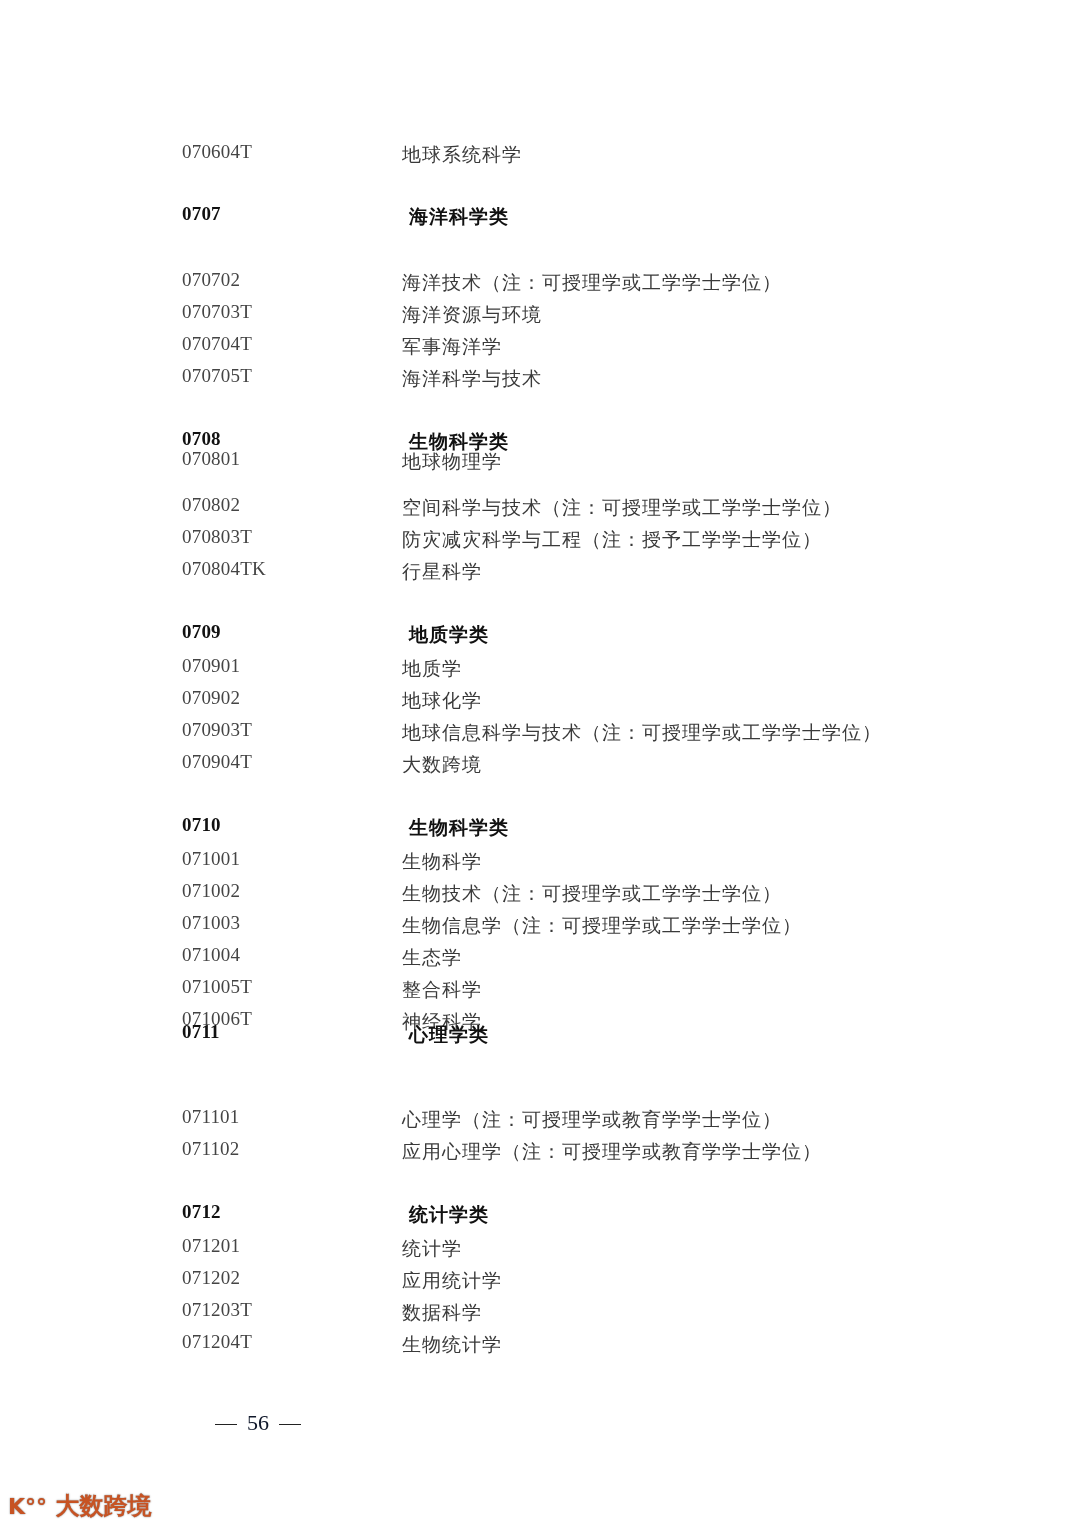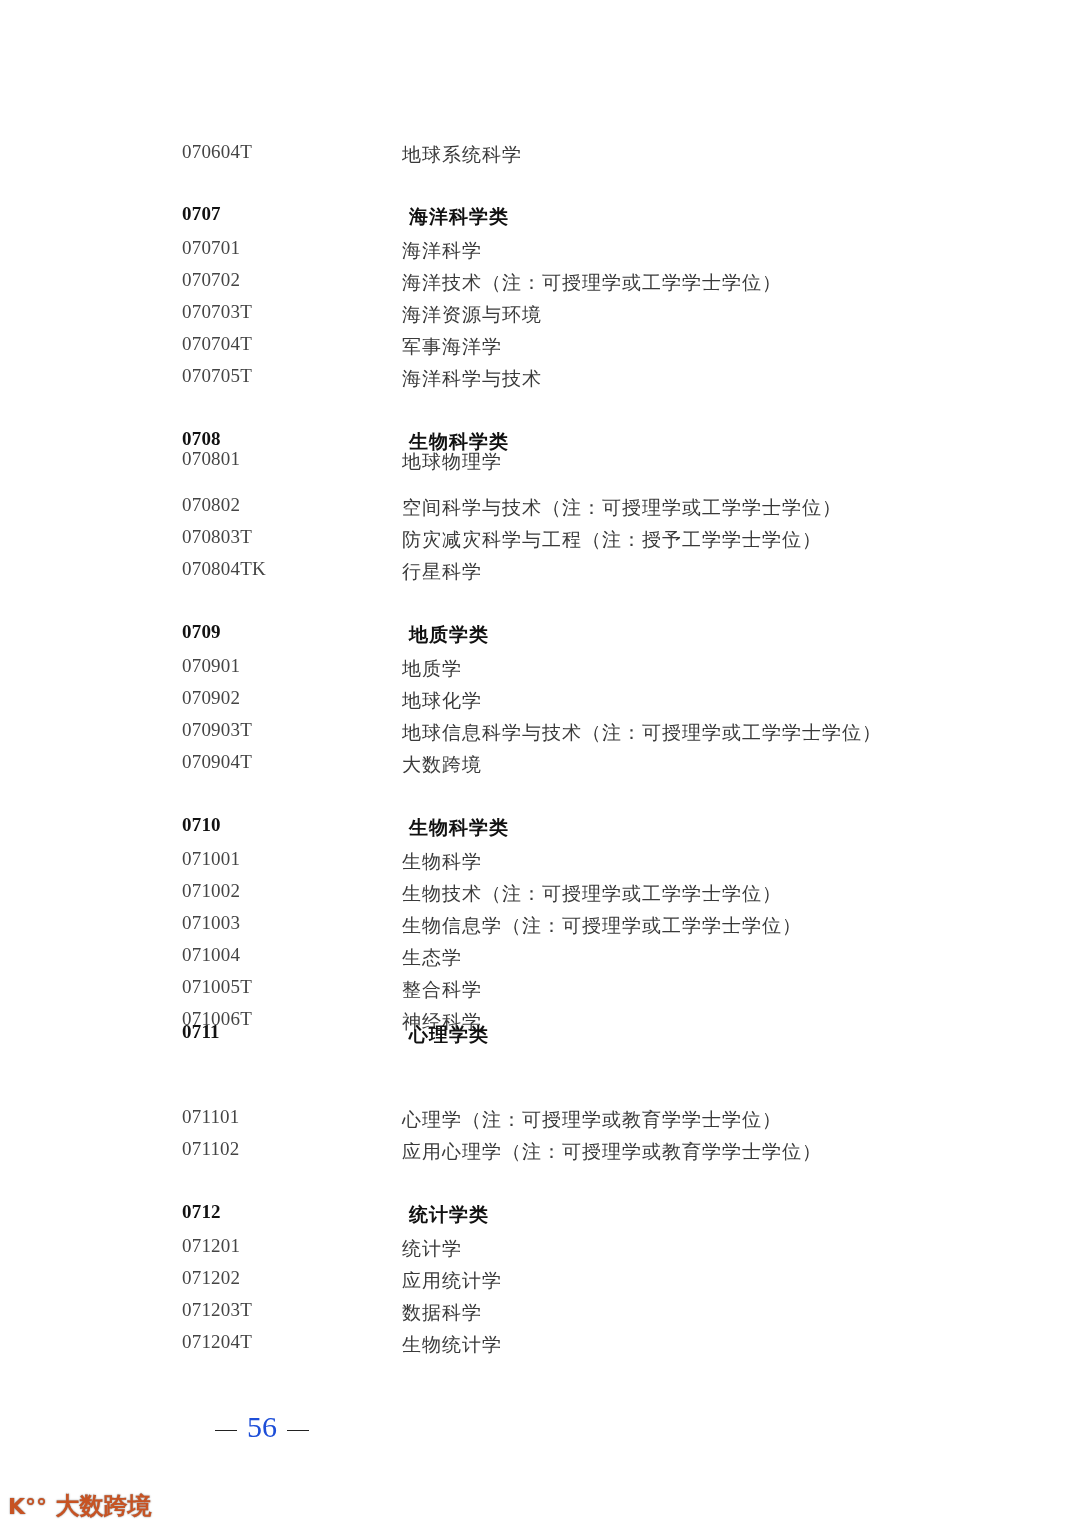--- a/index.html
+++ b/index.html
@@ -6,43 +6,39 @@
   body { width:1080px; height:1528px; position:relative; overflow:hidden;
          font-family: "DejaVu Serif", "Liberation Serif", serif; color:#333; }
   .page { position:absolute; left:0; top:0; width:1080px; height:1528px; }
   .row { position:absolute; left:0; width:1080px; height:32px; }
   .code { position:absolute; left:182px; top:0; font-family:"Liberation Serif", serif;
           font-size:19px; color:#444; line-height:24px; letter-spacing:0.2px; }
   .name { position:absolute; left:402px; top:2px; font-size:19px; color:#3a3a3a; line-height:24px; letter-spacing:1px; }
   .cat .code { font-weight:bold; color:#111; }
   .cat .name { left:380px; font-weight:bold; color:#111;margin-left:29px; }
   .footer { position:absolute; top:1410px; left:205px; font-family:"Liberation Serif", serif;
-            font-size:30px; color:#1d4ed8; }
+            font-size:22px; color:#0f172a; }
   .footer .dash { display:inline-block; width:22px; height:1px; background:#222; vertical-align:middle; margin:0 10px; }
   .watermark { position:absolute; left:8px; top:1490px; font-family:"DejaVu Sans", sans-serif;
                font-size:24px; color:#c2410c; font-weight:bold;
                text-shadow: 0 0 2px #999, 0 0 1px #888; opacity:0.9; }
 </style>
 </head>
 <body>
 
 <div class="page">
 
   <div class="row" style="top:140px">
     <span class="code">070604T</span>
     <span class="name">地球系统科学</span>
   </div>
 
   <div class="row cat" style="top:202px">
     <span class="code">0707</span>
     <span class="name">海洋科学类</span>
-  </div>
-  <div class="row" style="top:236px">
-    <span class="code">070701</span>
-    <span class="name">海洋科学</span>
   </div>
   <div class="row" style="top:268px">
     <span class="code">070702</span>
     <span class="name">海洋技术（注：可授理学或工学学士学位）</span>
   </div>
   <div class="row" style="top:300px">
     <span class="code">070703T</span>
     <span class="name">海洋资源与环境</span>
   </div>
   <div class="row" style="top:332px">

